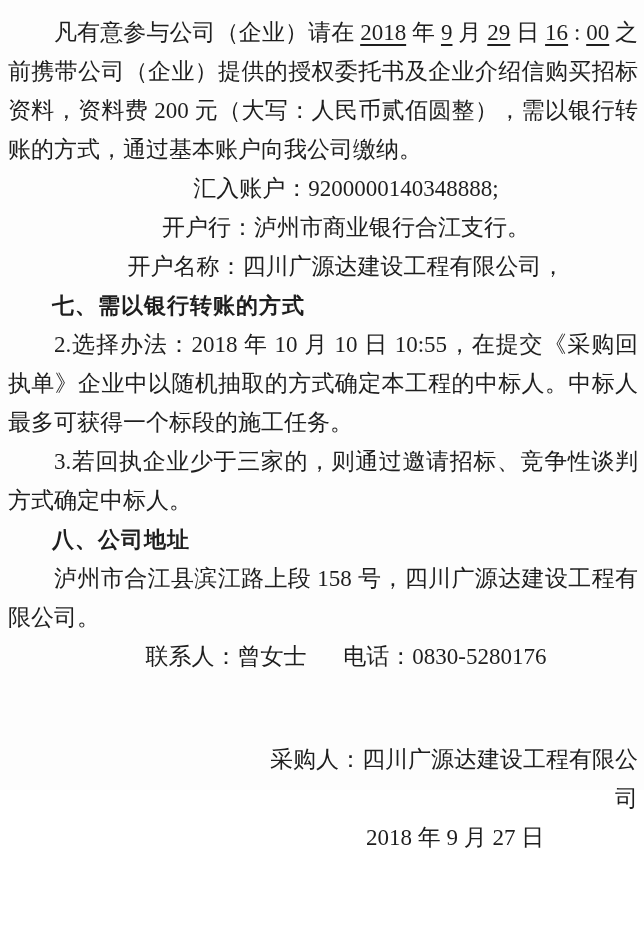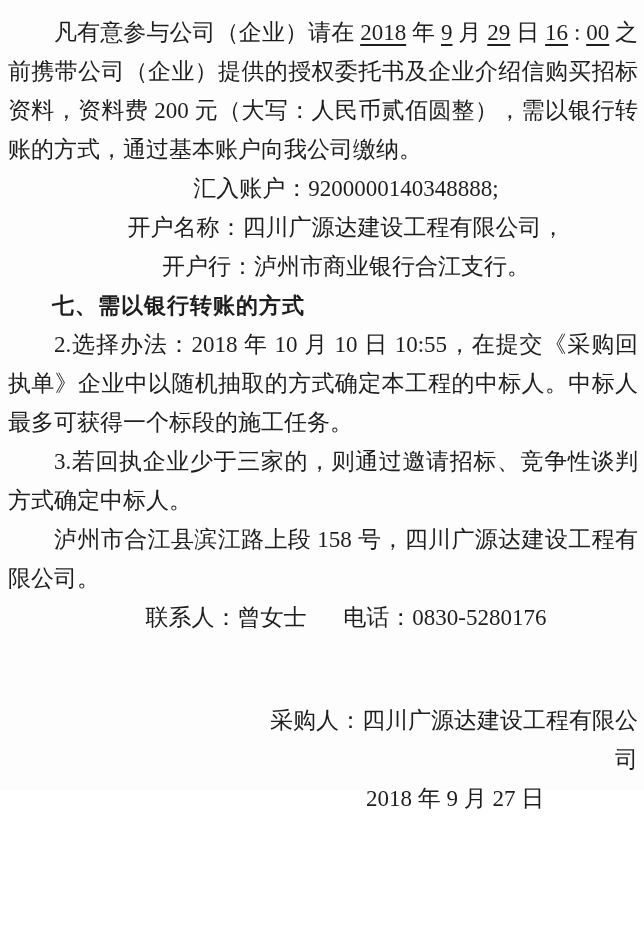--- a/index.html
+++ b/index.html
@@ -73,28 +73,29 @@
     <span> 月 </span>
     <span class="u">29</span>
     <span> 日 </span>
     <span class="u">16</span>
     <span>:</span>
     <span class="u">00</span>
     <span> 之前携带公司（企业）提供的授权委托书及企业介绍信购买招标资料，资料费 200 元（大写：人民币贰佰圆整），需以银行转账的方式，通过基本账户向我公司缴纳。</span>
   </p>
 
   <p class="single">汇入账户：9200000140348888;</p>
+  <p class="single">开户行：泸州市商业银行合江支行。</p>
   <p class="single">开户名称：四川广源达建设工程有限公司，</p>
-  <p class="single">开户行：泸州市商业银行合江支行。</p>
 
   <p class="heading">七、需以银行转账的方式</p>
 
   <p>2.选择办法：2018 年 10 月 10 日 10:55，在提交《采购回执单》企业中以随机抽取的方式确定本工程的中标人。中标人最多可获得一个标段的施工任务。</p>
   <p>3.若回执企业少于三家的，则通过邀请招标、竞争性谈判方式确定中标人。</p>
 
+  <p class="heading">八、公司地址</p>
 
   <p>泸州市合江县滨江路上段 158 号，四川广源达建设工程有限公司。</p>
 
   <p class="single">
     <span>联系人：</span><span>曾女士</span><span class="phone-group">电话：</span><span>0830-5280176</span>
   </p>
 
   <div class="signature">
     <p class="sig-row1">
       <span>采购人：</span><span>四川广源达建设工程有限公司</span>

